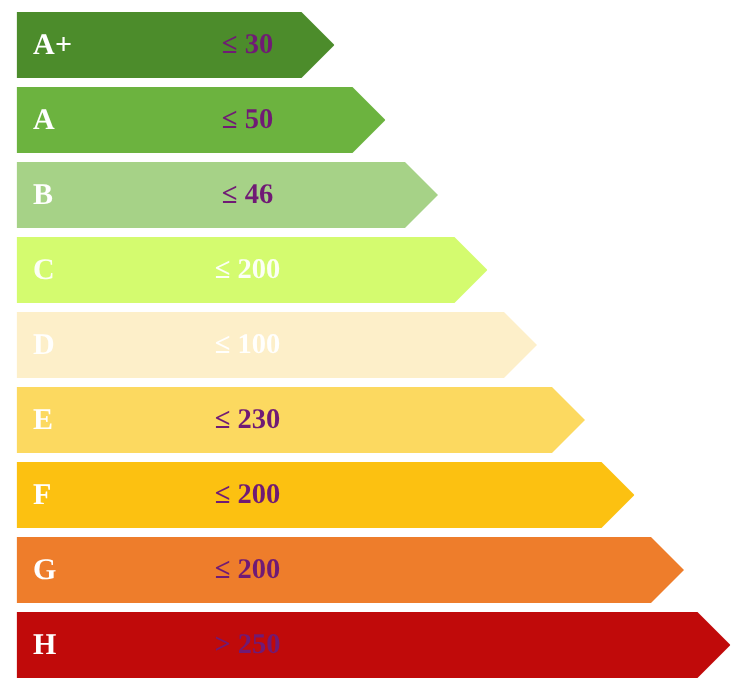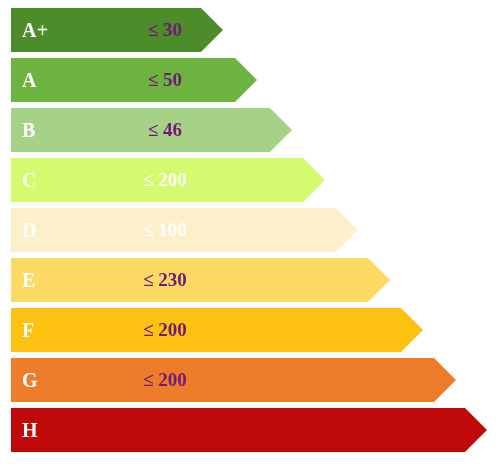--- a/index.html
+++ b/index.html
@@ -148,16 +148,17 @@
           <span class="grade">G</span>
           <span class="value">≤ 200</span>
         </div>
       </div>
     </div>
     <div class="rating-row row-h" style="top: 408px; width: 476px;">
       <div class="bar">
         <div class="bar-shape" style="background: rgb(192, 10, 10);"></div>
         <div class="bar-content">
           <span class="grade">H</span>
+          <span class="value">&gt; 250</span>
         </div>
       </div>
     </div>
   </div>
 
 </body></html>

